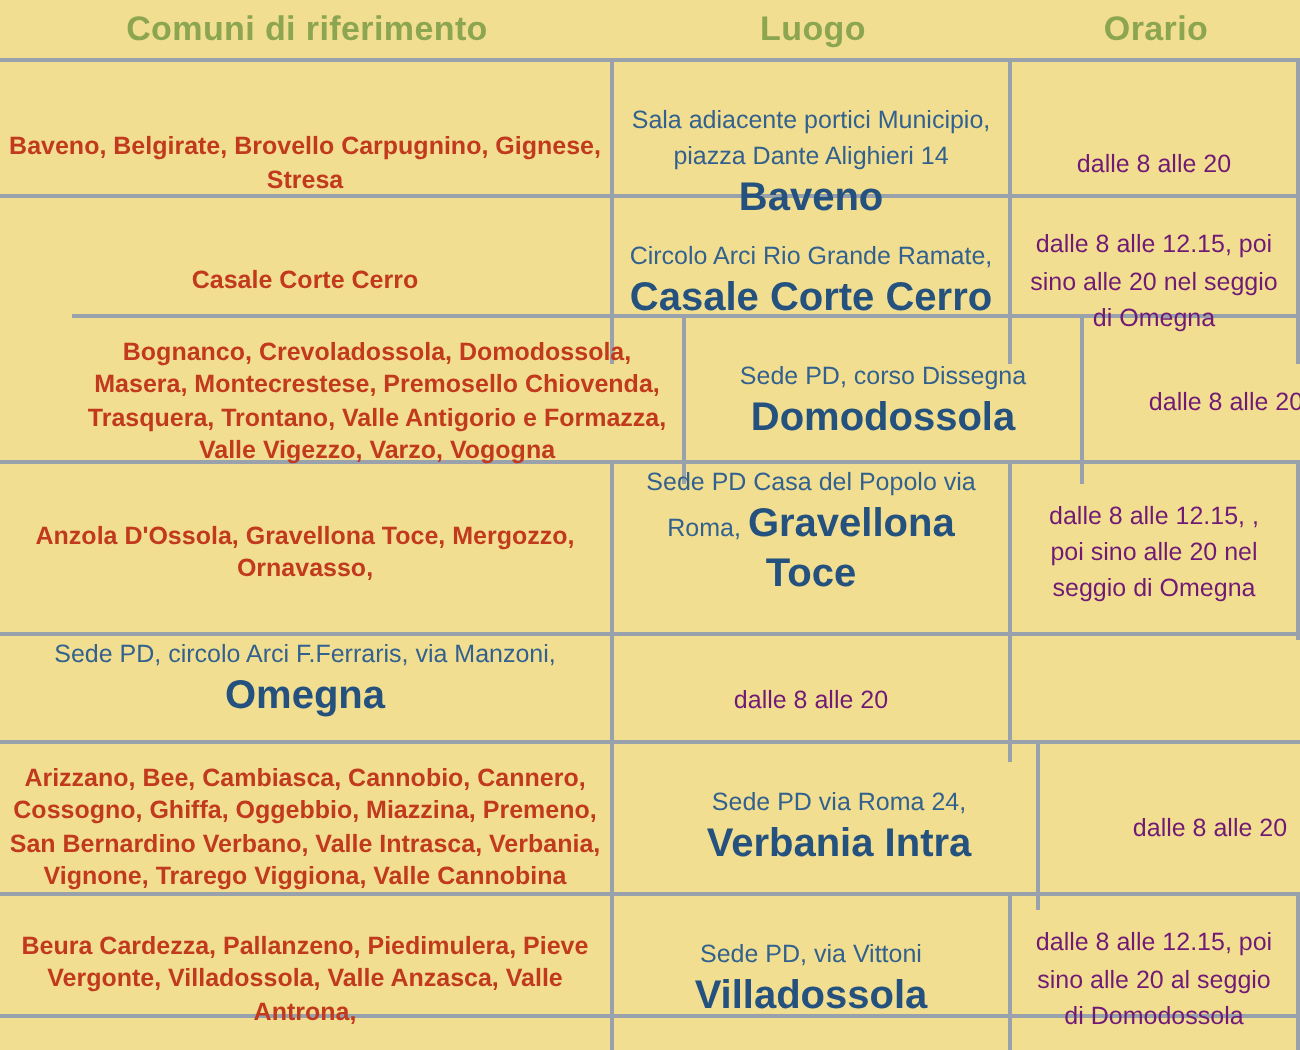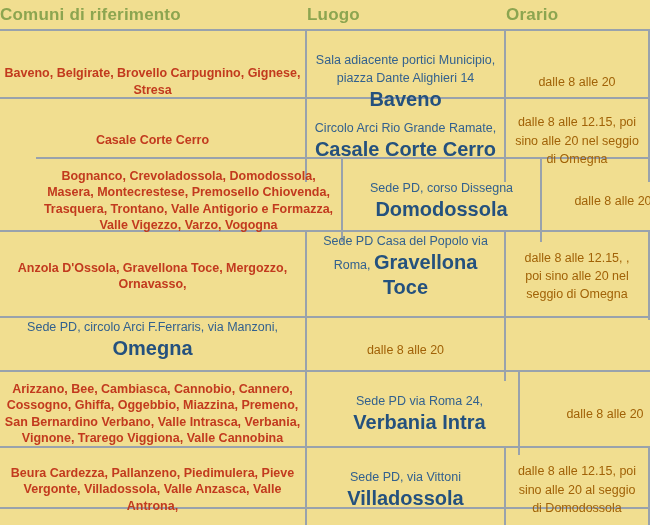--- a/index.html
+++ b/index.html
@@ -11,21 +11,21 @@
     box-sizing:border-box;
   }
   .hrow{
     display:grid;
     grid-template-columns:307px 199px 144px;
     height:29px;
     align-items:center;
     box-sizing:border-box;
   }
   .hcell{
-    text-align:left;
+    text-align:center;
     font-weight:bold;
     font-size:17px;
     color:#8CA550;
     letter-spacing:0.2px;
   }
   .row{
     display:grid;
     grid-template-columns:307px 199px 144px;
     border-top:2px solid #99A2AC;
     box-sizing:border-box;
@@ -55,21 +55,21 @@
   }
   .cell.luogo{
     border-right:2px solid #99A2AC;
     color:#33618E;
     font-size:12.5px;
     line-height:1.45;
     padding:20px 5px;
   }
   .cell.orario{
     border-right:2px solid #99A2AC;
-    color:#a16207;
+    color:#701a75;
     font-size:12.5px;
     line-height:1.45;
     padding:2px 9px;
   }
   .luogo-small{display:block;}
   .luogo-big{
     display:block;
     color:#24517E;
     font-weight:bold;
     font-size:20px;

